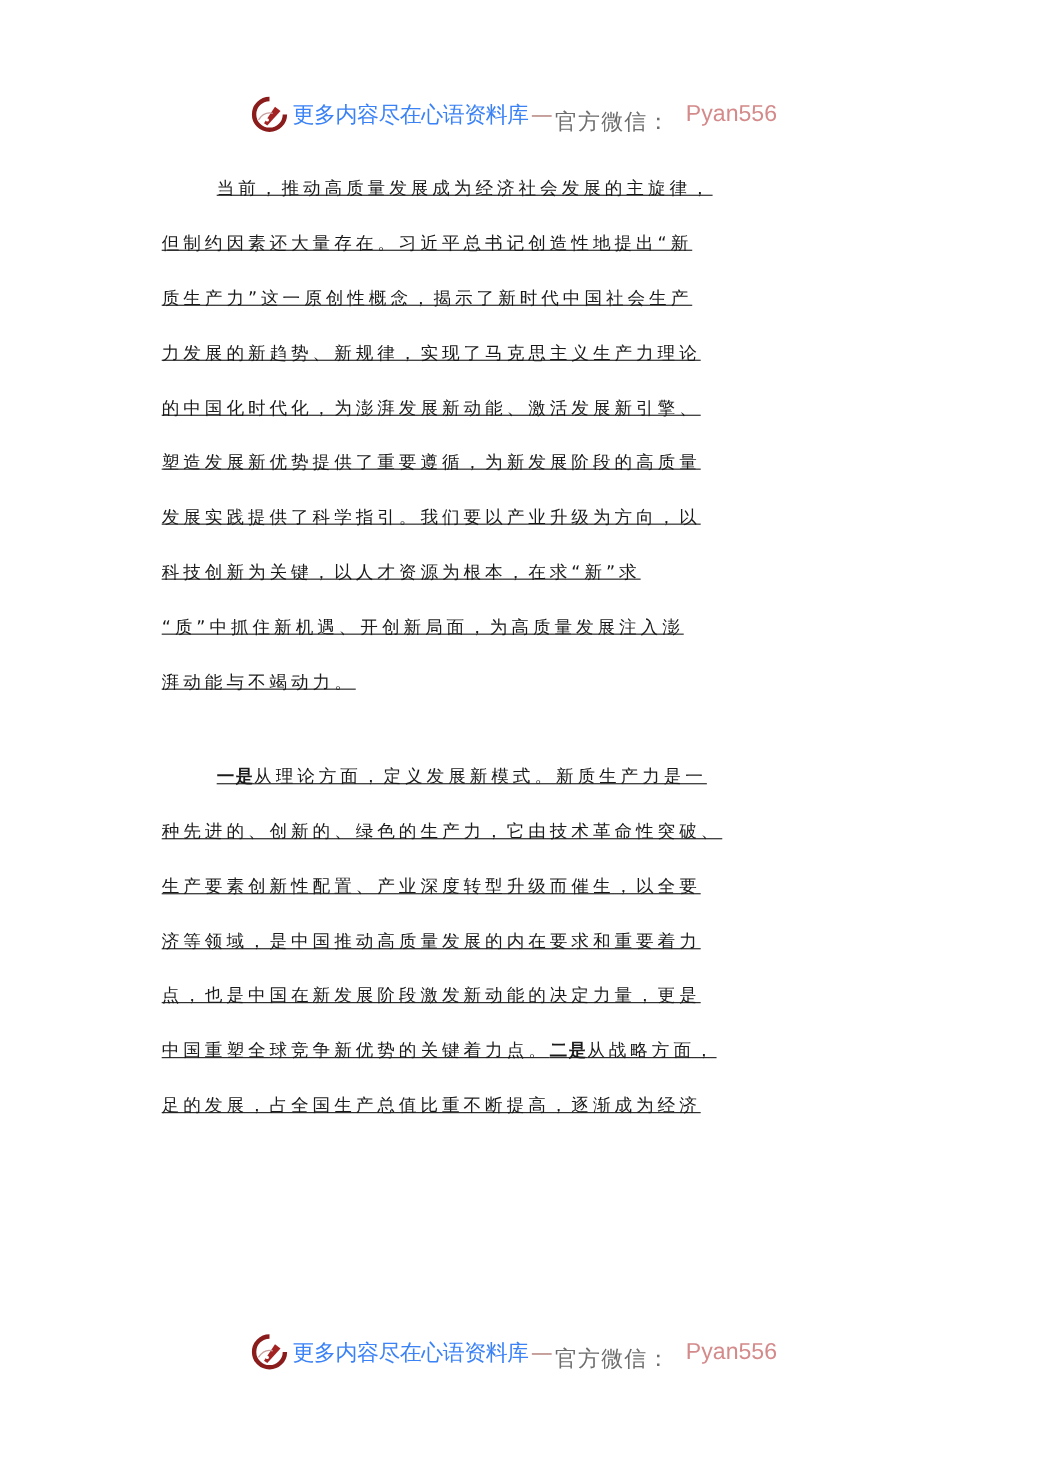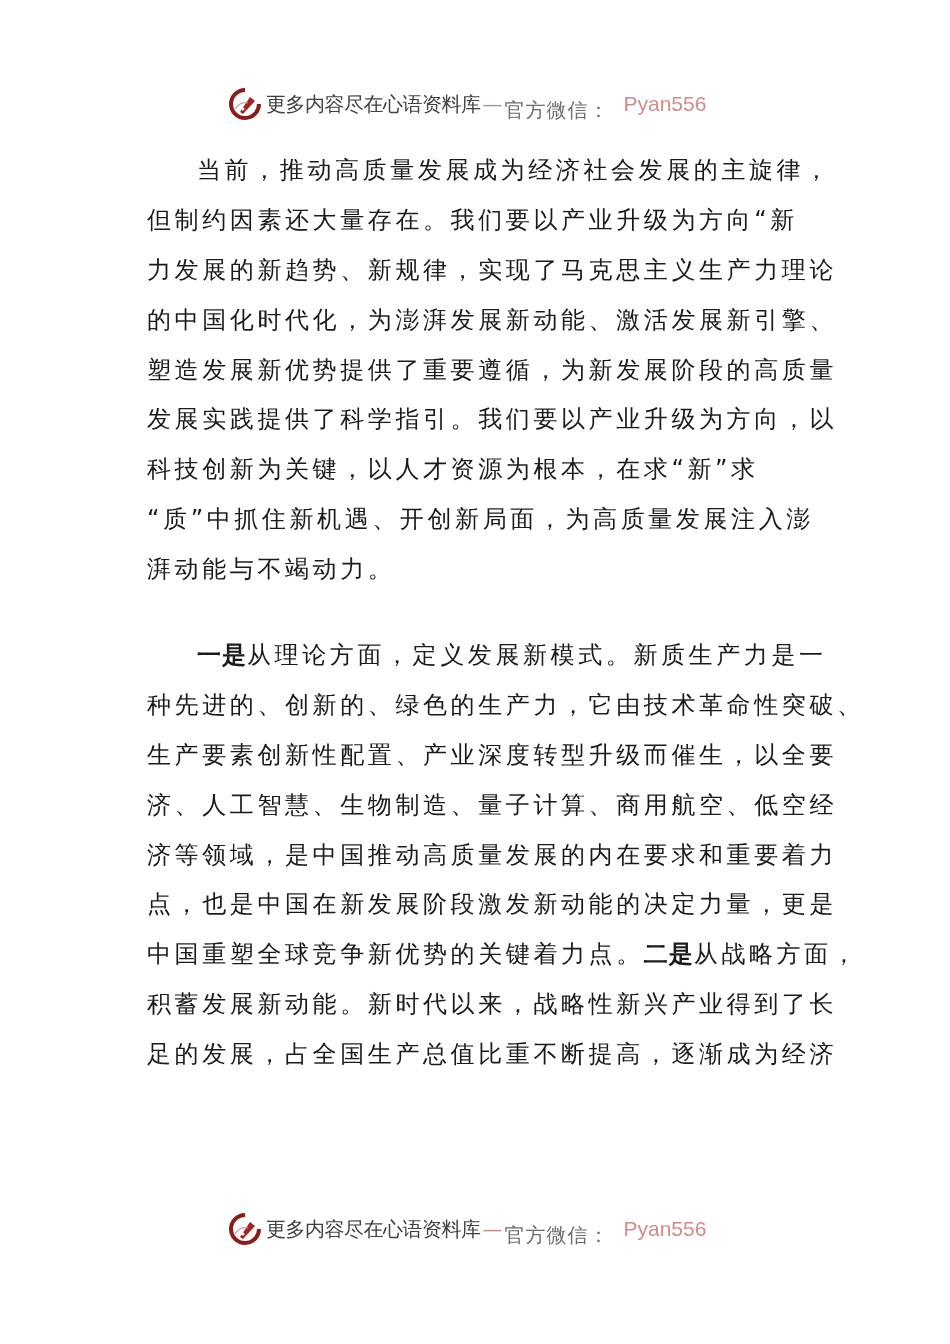--- a/index.html
+++ b/index.html
@@ -1,26 +1,26 @@
 <!DOCTYPE html>
 <html><head>
 <meta charset="utf-8">
 <style>
   html, body { margin: 0; padding: 0; background: #ffffff; }
   body { width: 950px; height: 1344px; position: relative; overflow: hidden; font-family: "DejaVu Sans", sans-serif; }
   .banner { position: absolute; left: 228px; height: 40px; display: flex; align-items: center; white-space: nowrap; }
   .banner.top { top: 84px; }
   .banner.bottom { top: 1209px; }
   .logo { width: 34px; height: 34px; margin-right: 4px; }
-  .b-red { color: #404040; font-family: Liberation Serif, serif; font-size: 20px; letter-spacing: -0.5px; }
+  .b-red { color: #3b82f6; font-family: Liberation Serif, serif; font-size: 20px; letter-spacing: -0.5px; }
   .b-dash { color: #b88a84; font-size: 20px; margin: 0 2px; }
   .b-gray { color: #6d6d6d; font-family: "DejaVu Serif", serif; font-size: 20px; letter-spacing: 1px; margin-top: 12px; }
   .b-id { color: #d48a8a; font-family: "Liberation Sans", sans-serif; font-size: 21px; margin-left: 14px; }
   .content { position: absolute; left: 147px; top: 146px; width: 662px; color: #1a1a1a; }
-  .line { height: 49.9px; line-height: 49.9px; font-size: 24px; letter-spacing: 3.6px; white-space: nowrap; font-family: "DejaVu Sans", sans-serif; }
+  .line { height: 49.9px; line-height: 49.9px; font-size: 16px; letter-spacing: 3.6px; white-space: nowrap; font-family: "DejaVu Sans", sans-serif; text-decoration: underline; }
   .indent { padding-left: 50px; }
   .gap { height: 36px; }
   .bold { font-weight: bold; letter-spacing: 1px; }
 </style>
 </head>
 <body>
 
 <div class="banner top">
   <svg class="logo" viewBox="0 0 34 34">
     <path d="M17 3 A14 14 0 1 0 31 17" fill="none" stroke="#8b1c1c" stroke-width="4"></path>
@@ -30,41 +30,40 @@
   </svg>
   <span class="b-red">更多内容尽在心语资料库</span>
   <span class="b-dash">—</span>
   <span class="b-gray">官方微信：</span>
   <span class="b-id">Pyan556</span>
 </div>
 
 <div class="content">
   <div>
     <div class="line indent">当前，推动高质量发展成为经济社会发展的主旋律，</div>
-    <div class="line">但制约因素还大量存在。我们要以产业升级为方向“新</div>
+    <div class="line">但制约因素还大量存在。习近平总书记创造性地提出“新</div>
+    <div class="line">质生产力”这一原创性概念，揭示了新时代中国社会生产</div>
     <div class="line">力发展的新趋势、新规律，实现了马克思主义生产力理论</div>
     <div class="line">的中国化时代化，为澎湃发展新动能、激活发展新引擎、</div>
     <div class="line">塑造发展新优势提供了重要遵循，为新发展阶段的高质量</div>
     <div class="line">发展实践提供了科学指引。我们要以产业升级为方向，以</div>
     <div class="line">科技创新为关键，以人才资源为根本，在求“新”求</div>
     <div class="line">“质”中抓住新机遇、开创新局面，为高质量发展注入澎</div>
     <div class="line">湃动能与不竭动力。</div>
   </div>
 
   <div class="gap"></div>
 
   <div>
     <div class="line indent"><span class="bold">一是</span><span>从理论方面，定义发展新模式。新质生产力是一</span></div>
     <div class="line">种先进的、创新的、绿色的生产力，它由技术革命性突破、</div>
     <div class="line">生产要素创新性配置、产业深度转型升级而催生，以全要</div>
-    <div class="line">济、人工智慧、生物制造、量子计算、商用航空、低空经</div>
     <div class="line">济等领域，是中国推动高质量发展的内在要求和重要着力</div>
     <div class="line">点，也是中国在新发展阶段激发新动能的决定力量，更是</div>
     <div class="line"><span>中国重塑全球竞争新优势的关键着力点。</span><span class="bold">二是</span><span>从战略方面，</span></div>
-    <div class="line">积蓄发展新动能。新时代以来，战略性新兴产业得到了长</div>
     <div class="line">足的发展，占全国生产总值比重不断提高，逐渐成为经济</div>
   </div>
 </div>
 
 <div class="banner bottom">
   <svg class="logo" viewBox="0 0 34 34">
     <path d="M17 3 A14 14 0 1 0 31 17" fill="none" stroke="#8b1c1c" stroke-width="4"></path>
     <path d="M12 25 L22 10 L27 14 L15 27 Z" fill="#a32323"></path>
     <path d="M7 22 Q12 14 20 16" fill="none" stroke="#c9a0a0" stroke-width="1.2"></path>
     <circle cx="15" cy="22" r="1.5" fill="#fff"></circle>

